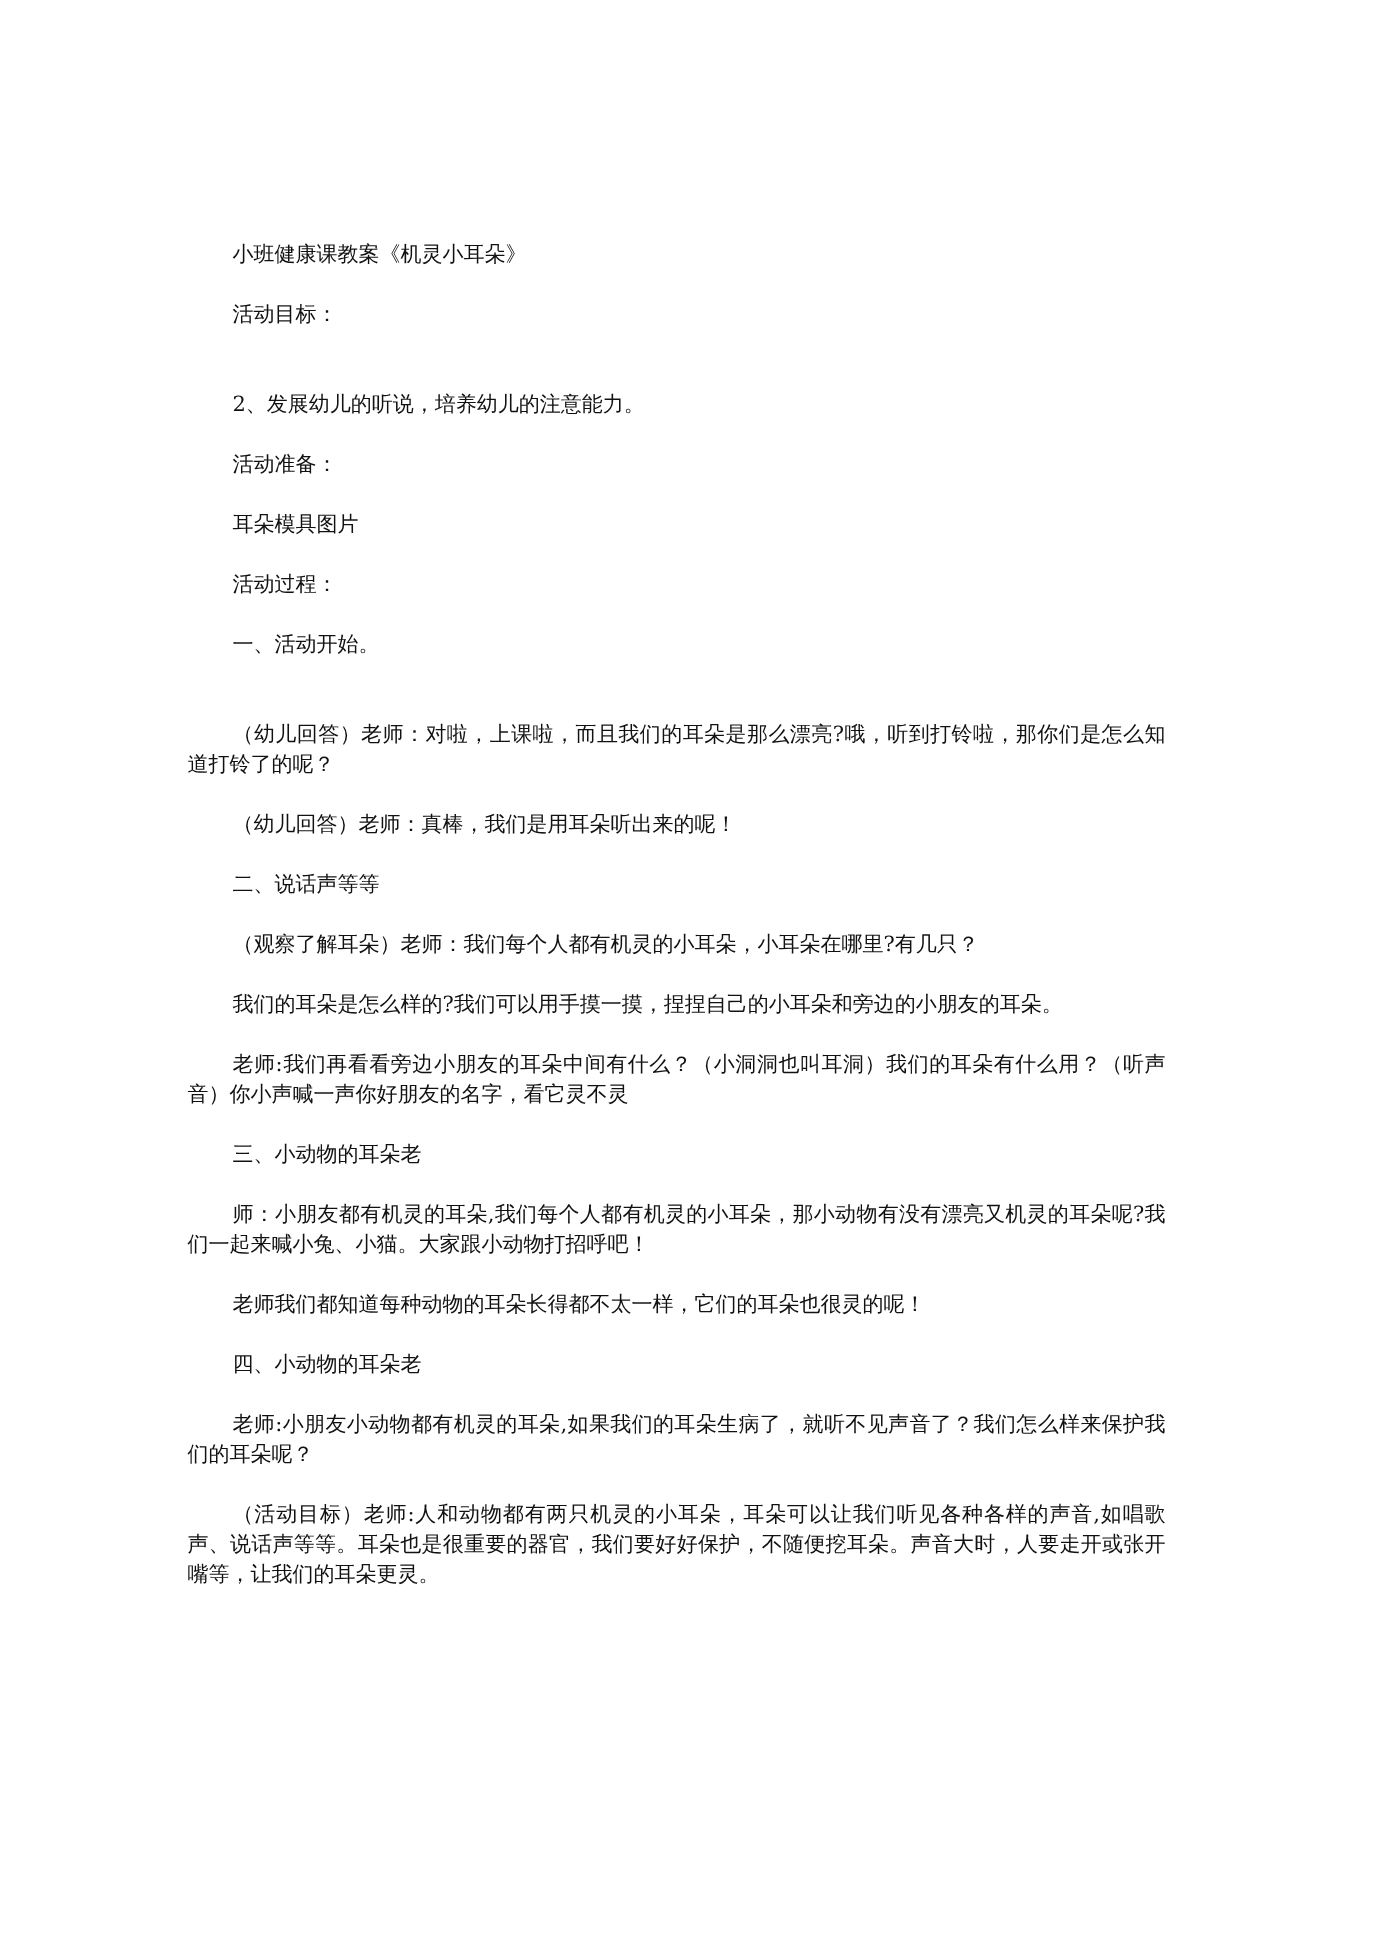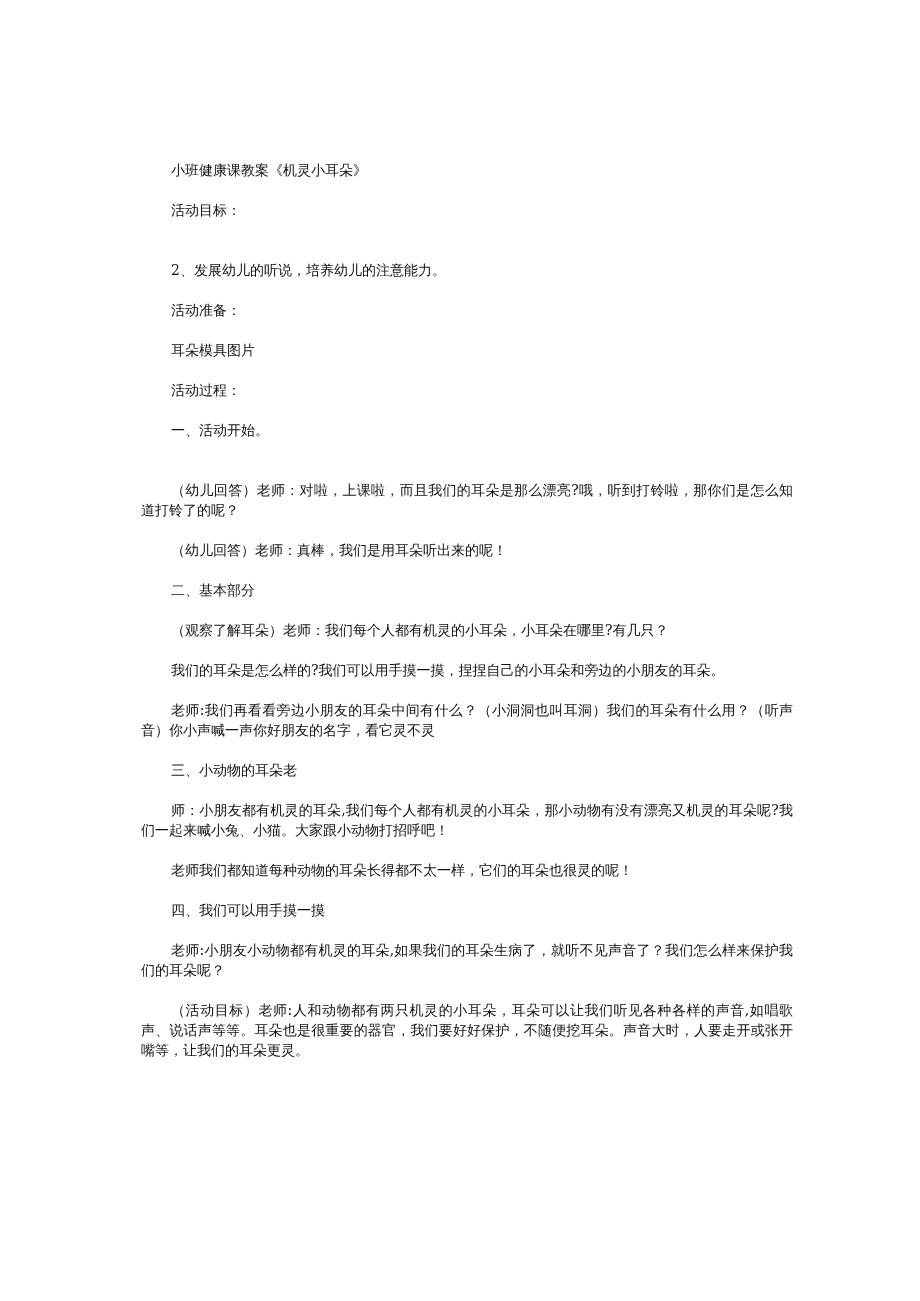--- a/index.html
+++ b/index.html
@@ -1,18 +1,18 @@
 <!DOCTYPE html>
 <html><head>
 <meta charset="utf-8">
 <style>
   html, body { margin:0; padding:0; background:#ffffff; }
   body { width:920px; height:1301px; position:relative; overflow:hidden;
          font-family: "DejaVu Serif", "Liberation Serif", serif; color:#111; }
-  .page { position:absolute; left:141px; top:160px; width:652px; }
+  .page { position:absolute; left:125px; top:160px; width:652px; }
   .p { font-size:14px; line-height:20px; margin:0; text-indent:30px; text-align:justify; }
   .gap { height:20px; }
 </style>
 </head>
 <body>
 
 <div class="page">
   <p class="p">小班健康课教案《机灵小耳朵》</p>
   <div class="gap"></div>
   <p class="p">活动目标：</p>
@@ -26,32 +26,32 @@
   <div class="gap"></div>
   <p class="p">活动过程：</p>
   <div class="gap"></div>
   <p class="p">一、活动开始。</p>
   <div class="gap"></div>
   <div class="gap"></div>
   <p class="p">（幼儿回答）老师：对啦，上课啦，而且我们的耳朵是那么漂亮?哦，听到打铃啦，那你们是怎么知道打铃了的呢？</p>
   <div class="gap"></div>
   <p class="p">（幼儿回答）老师：真棒，我们是用耳朵听出来的呢！</p>
   <div class="gap"></div>
-  <p class="p">二、基本部分</p>
+  <p class="p">二、说话声等等</p>
   <div class="gap"></div>
   <p class="p">（观察了解耳朵）老师：我们每个人都有机灵的小耳朵，小耳朵在哪里?有几只？</p>
   <div class="gap"></div>
   <p class="p">我们的耳朵是怎么样的?我们可以用手摸一摸，捏捏自己的小耳朵和旁边的小朋友的耳朵。</p>
   <div class="gap"></div>
   <p class="p">老师:我们再看看旁边小朋友的耳朵中间有什么？（小洞洞也叫耳洞）我们的耳朵有什么用？（听声音）你小声喊一声你好朋友的名字，看它灵不灵</p>
   <div class="gap"></div>
   <p class="p">三、小动物的耳朵老</p>
   <div class="gap"></div>
   <p class="p">师：小朋友都有机灵的耳朵,我们每个人都有机灵的小耳朵，那小动物有没有漂亮又机灵的耳朵呢?我们一起来喊小兔、小猫。大家跟小动物打招呼吧！</p>
   <div class="gap"></div>
   <p class="p">老师我们都知道每种动物的耳朵长得都不太一样，它们的耳朵也很灵的呢！</p>
   <div class="gap"></div>
-  <p class="p">四、我们可以用手摸一摸</p>
+  <p class="p">四、小动物的耳朵老</p>
   <div class="gap"></div>
   <p class="p">老师:小朋友小动物都有机灵的耳朵,如果我们的耳朵生病了，就听不见声音了？我们怎么样来保护我们的耳朵呢？</p>
   <div class="gap"></div>
   <p class="p">（活动目标）老师:人和动物都有两只机灵的小耳朵，耳朵可以让我们听见各种各样的声音,如唱歌声、说话声等等。耳朵也是很重要的器官，我们要好好保护，不随便挖耳朵。声音大时，人要走开或张开嘴等，让我们的耳朵更灵。</p>
 </div>
 
 </body></html>

